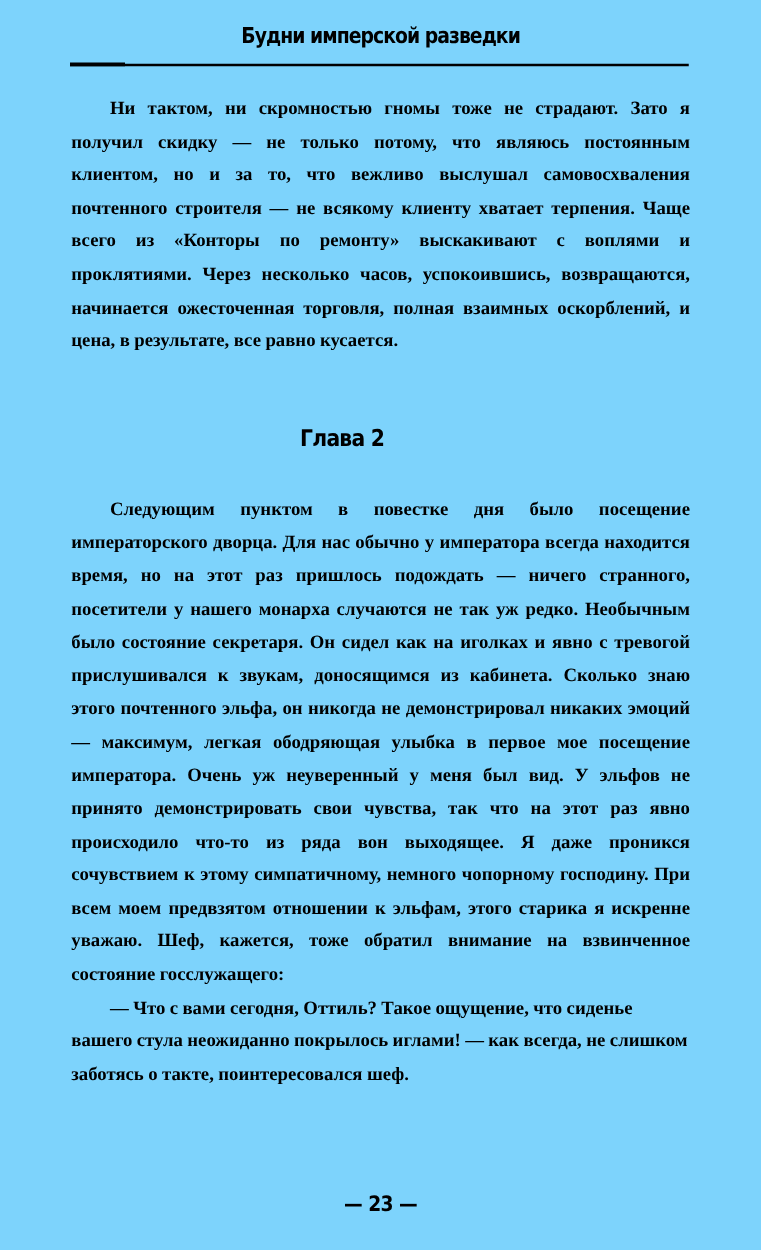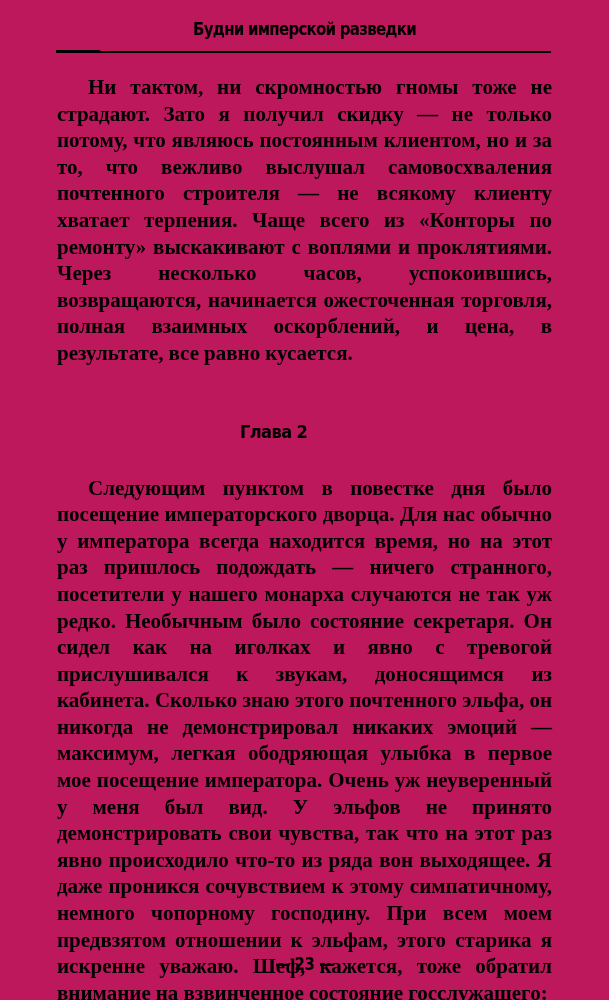--- a/index.html
+++ b/index.html
@@ -7,21 +7,21 @@
     margin: 0;
     padding: 0;
     background: #ffffff;
   }
 
   .page {
     position: relative;
     width: 609px;
     height: 1000px;
     margin: 0;
-    background: #be185d;
+    background: #7dd3fc;
     overflow: hidden;
     -webkit-font-smoothing: none;
   }
 
   
   .running-head {
     position: absolute;
     top: 19px;
     left: 0;
     width: 609px;
@@ -59,21 +59,21 @@
     position: absolute;
     top: 74px;
     left: 57px;
     width: 495px;
   }
 
   p.para {
     margin: 0;
     font-family: "Liberation Serif", "DejaVu Serif", serif;
     font-weight: 700;
-    font-size: 21px;
+    font-size: 15px;
     line-height: 26.6px;
     color: #000000;
     text-align: justify;
     text-indent: 31px;
     text-justify: inter-word;
     hyphens: manual;
     word-spacing: -0.2px;
   }
 
   p.para.last-left {

